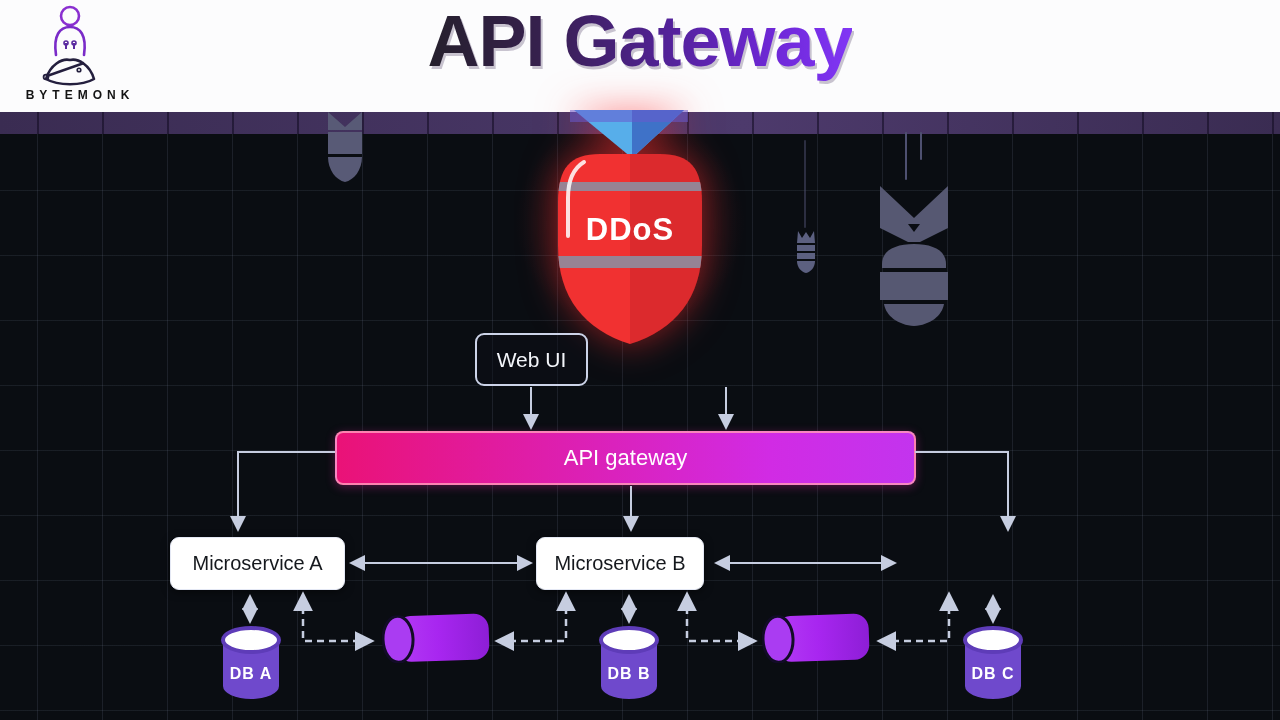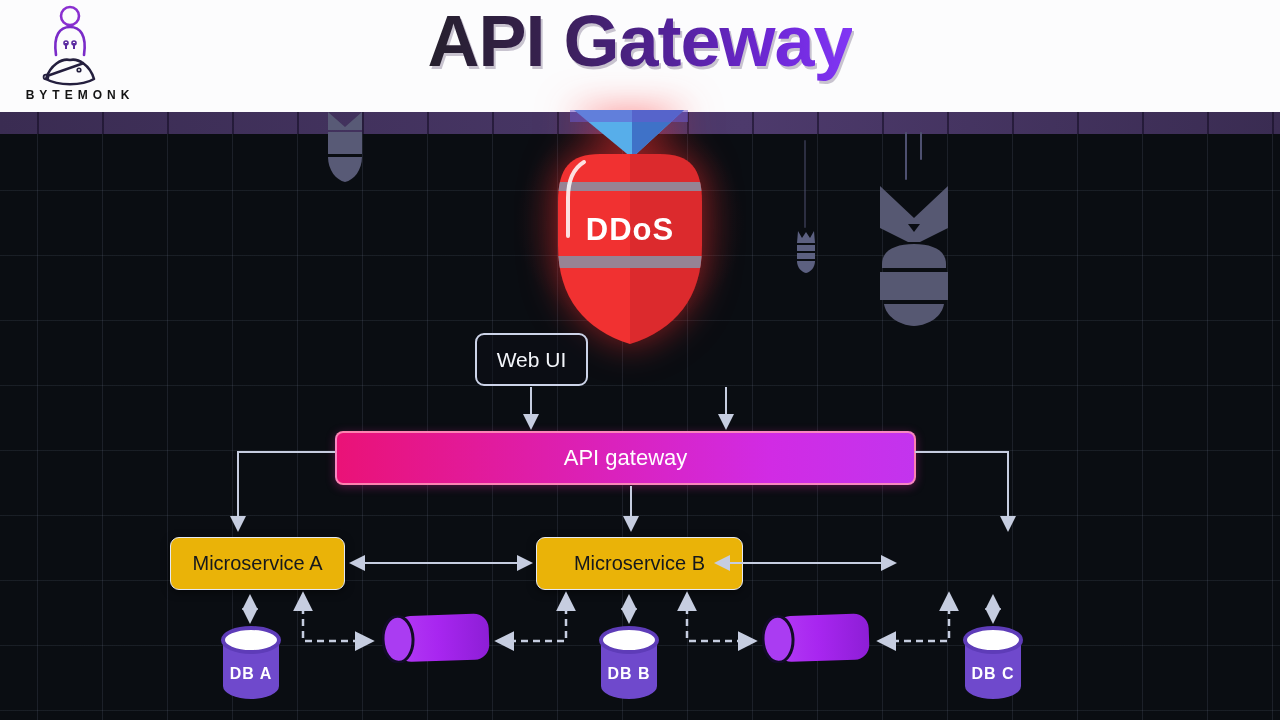--- a/index.html
+++ b/index.html
@@ -27,21 +27,21 @@
             linear-gradient(to right, rgba(150,165,195,.13) 0 1.5px, transparent 1.5px),
             linear-gradient(to bottom, rgba(150,165,195,.11) 0 1.5px, transparent 1.5px);
           background-size:65px 65px,65px 65px;background-position:37px 0,0 56px;}
   
   .node{position:absolute;display:flex;align-items:center;justify-content:center;box-sizing:border-box;}
   .client-box{background:rgba(13,16,25,.40);border:2px solid #ccd3e8;border-radius:9px;
               color:#f3f5fa;font-size:21px;}
   .gateway-bar{background:linear-gradient(90deg,#ea1277 0%,#d12be4 75%,#c334ee 100%);
                border:2px solid rgba(255,150,185,.85);border-radius:8px;color:#fff;font-size:22px;
                box-shadow:0 2px 10px rgba(220,40,160,.35);}
-  .service-box{background:#eab308;border:1px solid #e4e8f4;border-radius:9px;color:#15181d;
+  .service-box{background:#ffffff;border:1px solid #e4e8f4;border-radius:9px;color:#15181d;
                font-size:20px;box-shadow:0 2px 8px rgba(0,0,0,.5);}
   
   .glow{position:absolute;left:515px;top:115px;width:230px;height:215px;pointer-events:none;
         background:radial-gradient(closest-side,rgba(255,45,45,.22),rgba(255,45,45,0));}
   .ddos{position:absolute;left:540px;top:106px;filter:drop-shadow(0 0 18px rgba(255,45,45,.55));}
   .trail{position:absolute;width:2px;background:#4e5070;border-radius:1px;}
   svg{display:block;}
   .overlay{position:absolute;left:0;top:0;pointer-events:none;}
 </style>
 </head>
@@ -118,21 +118,21 @@
     <span>Web UI</span>
   </div>
 
   <div class="node gateway-bar" style="left:335px;top:431px;width:581px;height:54px;">
     <span>API gateway</span>
   </div>
 
   <div class="node service-box" style="left:170px;top:537px;width:175px;height:53px;">
     <span>Microservice A</span>
   </div>
-  <div class="node service-box" style="left:536px;top:537px;width:207px;height:53px;">
+  <div class="node service-box" style="left:536px;top:537px;width:168px;height:53px;">
     <span>Microservice B</span>
   </div>
 
   <svg class="overlay" style="left:220px;top:626px;" width="62" height="78" viewBox="0 0 62 78">
     <path d="M3,14 h56 v46 a28,13 0 0 1 -56,0 z" fill="#6f49cc"></path>
     <ellipse cx="31" cy="14" rx="28" ry="12" fill="#fff" stroke="#5e3cb8" stroke-width="4"></ellipse>
     <text x="31" y="53" text-anchor="middle" fill="#fff" font-size="16" font-weight="bold" letter-spacing="1">DB A</text>
   </svg>
   <svg class="overlay" style="left:598px;top:626px;" width="62" height="78" viewBox="0 0 62 78">
     <path d="M3,14 h56 v46 a28,13 0 0 1 -56,0 z" fill="#6f49cc"></path>

